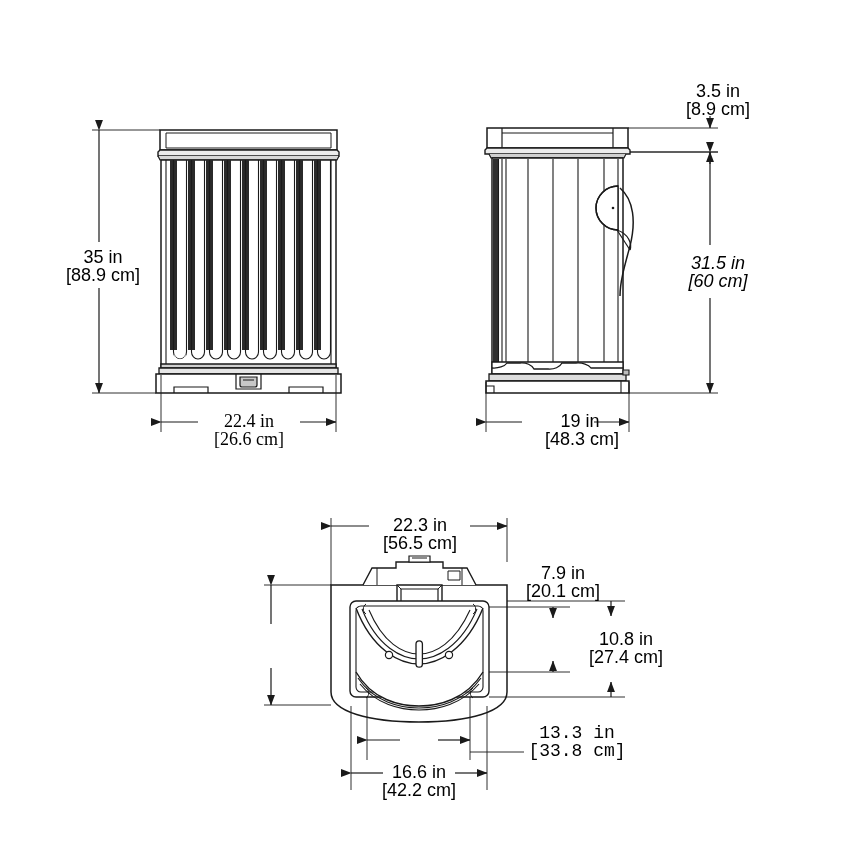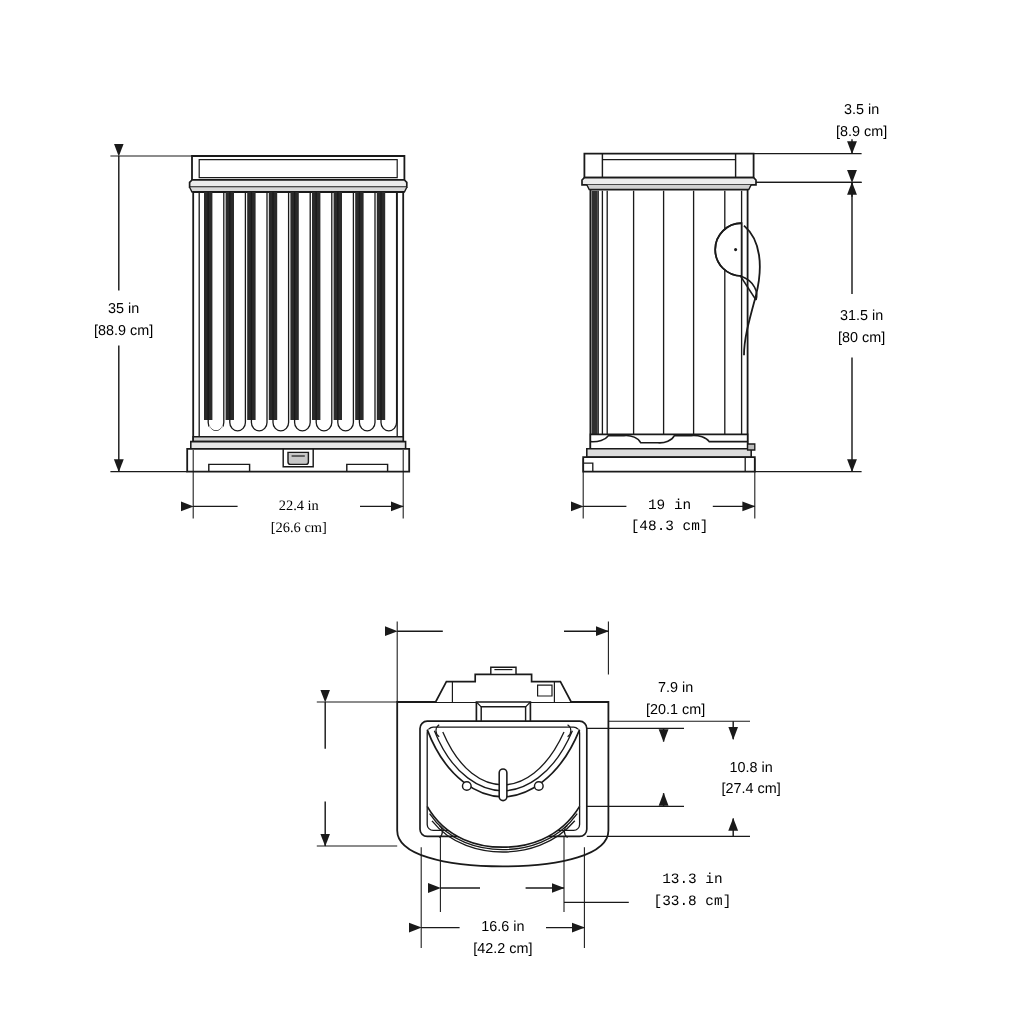--- a/index.html
+++ b/index.html
@@ -18,21 +18,21 @@
   #sheet svg {
     position: absolute;
     top: 0;
     left: 0;
     width: 850px;
     height: 850px;
   }
   .dimtext {
     position: absolute;
     font-family: "Liberation Sans", sans-serif;
-    font-size: 12px;
+    font-size: 18px;
     color: #000000;
     line-height: 18px;
     white-space: nowrap;
     text-align: center;
     letter-spacing: 0px;
   }
   .dimtext .l2 { display: block; }
 </style>
 </head>
 <body>
@@ -286,30 +286,34 @@
   <div class="dimtext" style="left:199px; top:412px; width:100px;font-family:Liberation Serif, serif;">
     <span>22.4 in</span>
     <span class="l2">[26.6 cm]</span>
   </div>
 
   <div class="dimtext" style="left:672px; top:82px; width:92px;">
     <span>3.5 in</span>
     <span class="l2">[8.9 cm]</span>
   </div>
 
-  <div class="dimtext" style="left:672px; top:254px; width:92px;">
+  <div class="dimtext" style="left:672px; top:254px; width:92px;font-style:italic;">
     <span>31.5 in</span>
-    <span class="l2">[80 cm]</span>
-  </div>
-
-  <div class="dimtext" style="left:523px; top:412px; width:70px;font-family:Liberation Mono, monospace;">
+    <span class="l2">[60 cm]</span>
+  </div>
+
+  <div class="dimtext" style="left:545px; top:412px; width:70px;">
     <span>19 in</span>
     <span class="l2">[48.3 cm]</span>
   </div>
 
+  <div class="dimtext" style="left:370px; top:516px; width:100px;">
+    <span>22.3 in</span>
+    <span class="l2">[56.5 cm]</span>
+  </div>
 
 
   <div class="dimtext" style="left:513px; top:564px; width:100px;">
     <span>7.9 in</span>
     <span class="l2">[20.1 cm]</span>
   </div>
 
   <div class="dimtext" style="left:576px; top:630px; width:100px;">
     <span>10.8 in</span>
     <span class="l2">[27.4 cm]</span>

